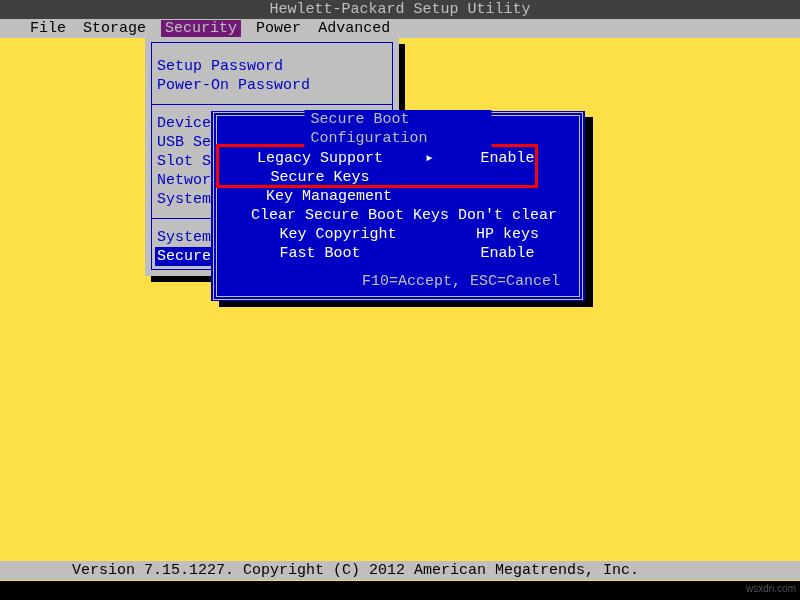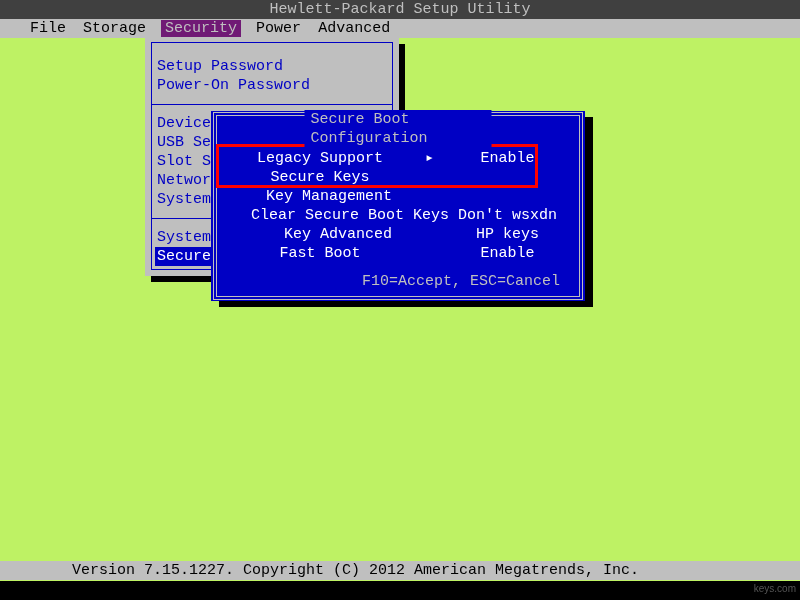--- a/index.html
+++ b/index.html
@@ -18,21 +18,21 @@
   }
   .menubar {
     height:19px; background:#bfbfbf; color:#000; padding-left:28px;
     white-space:pre;
   }
   .menubar span { padding:0 2px; }
   .menu-item { cursor:default; }
   .menu-item + .menu-item { margin-left:4px; }
   .menu-item.sel { background:#701a75; color:#bfbfbf; padding:0 4px;text-align:right;}
 
-  .canvas { position:relative; width:800px; height:543px; background:#bef264; }
+  .canvas { position:relative; width:800px; height:543px; background:#fde047; }
 
   
   .dropdown {
     position:absolute;
     left:145px; top:0px;
     width:254px;
     background:#bfbfbf;
     color:#0000c4;
     box-shadow: 6px 6px 0 #000;
     border:0;
@@ -133,36 +133,36 @@
       <div class="drow">
         <span class="lbl">Secure Keys</span>
         <span> </span>
       </div>
       <div class="drow">
         <span class="lbl">  Key Management</span>
         <span> </span><span class="val"></span>
       </div>
       <div class="drow">
         <span class="lbl">    Clear Secure Boot Keys</span>
-        <span> </span><span class="val">Don't wsxdn</span>
+        <span> </span><span class="val">Don't clear</span>
       </div>
       <div class="drow">
-        <span class="lbl">    Key Advanced</span>
+        <span class="lbl">    Key Copyright</span>
         <span> </span><span class="val">HP keys</span>
       </div>
       <div class="drow">
         <span class="lbl">Fast Boot</span>
         <span> </span><span class="val">Enable</span>
       </div>
     </div>
     <div class="blank"></div>
     <div class="footer" style="position:relative">
       <span style="position:absolute; right:12px; top:-10px; background:#0000c4; padding:0 4px;"> F10=Accept, ESC=Cancel </span>
     </div>
   </div>
 
   <div class="highlight-box"></div>
 
 </div>
 
 <div class="statusbar">Version 7.15.1227. Copyright (C) 2012 American Megatrends, Inc.</div>
 
-<div class="watermark">keys.com</div>
+<div class="watermark">wsxdn.com</div>
 
 </body></html>

